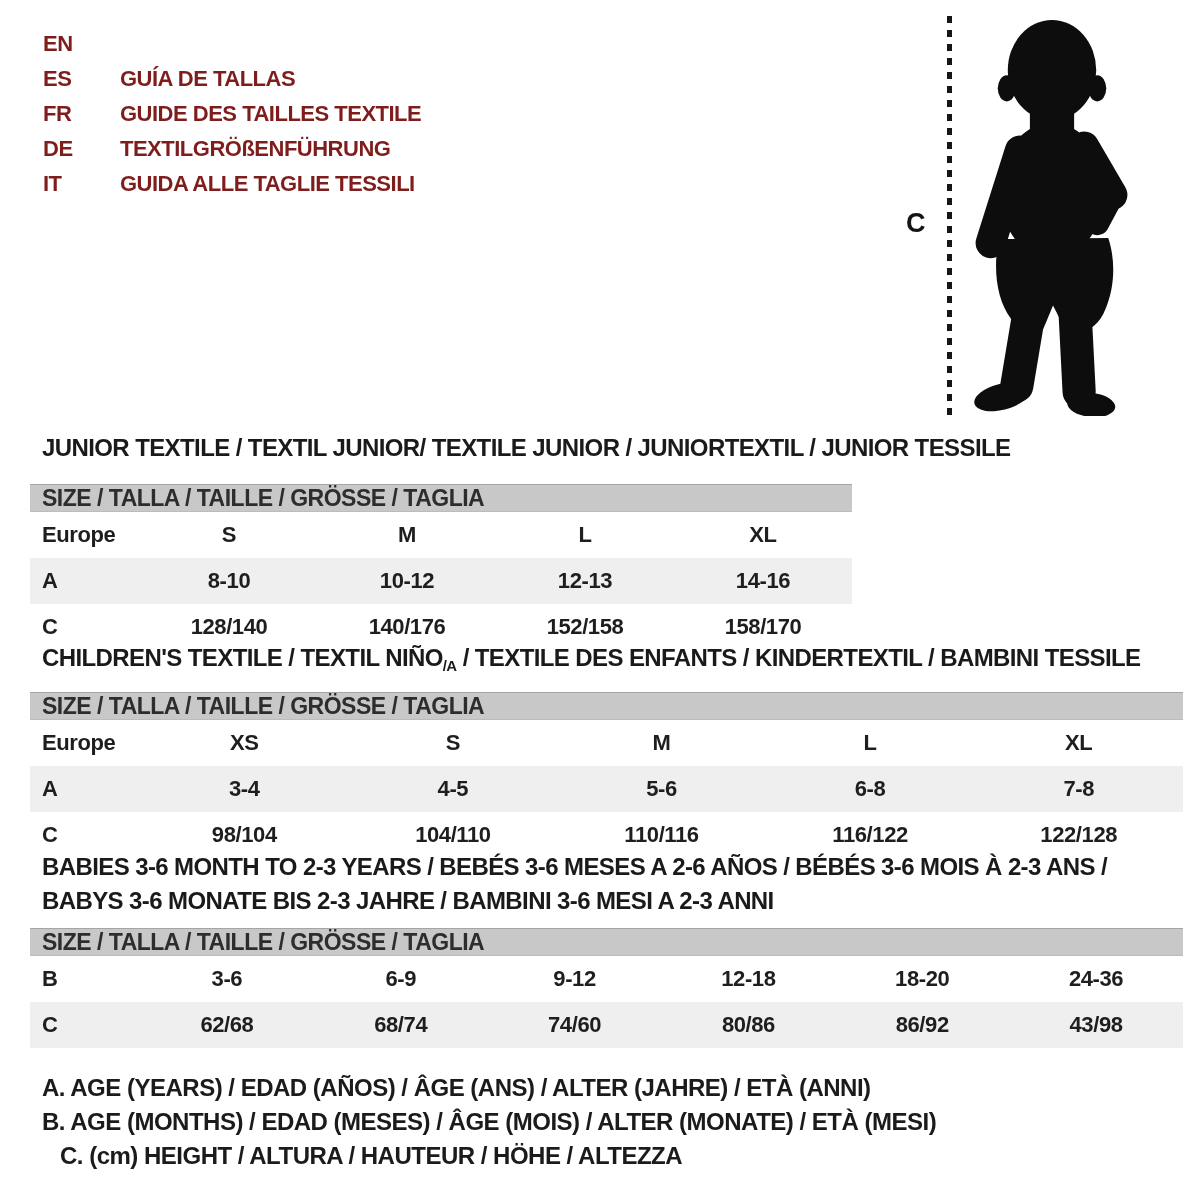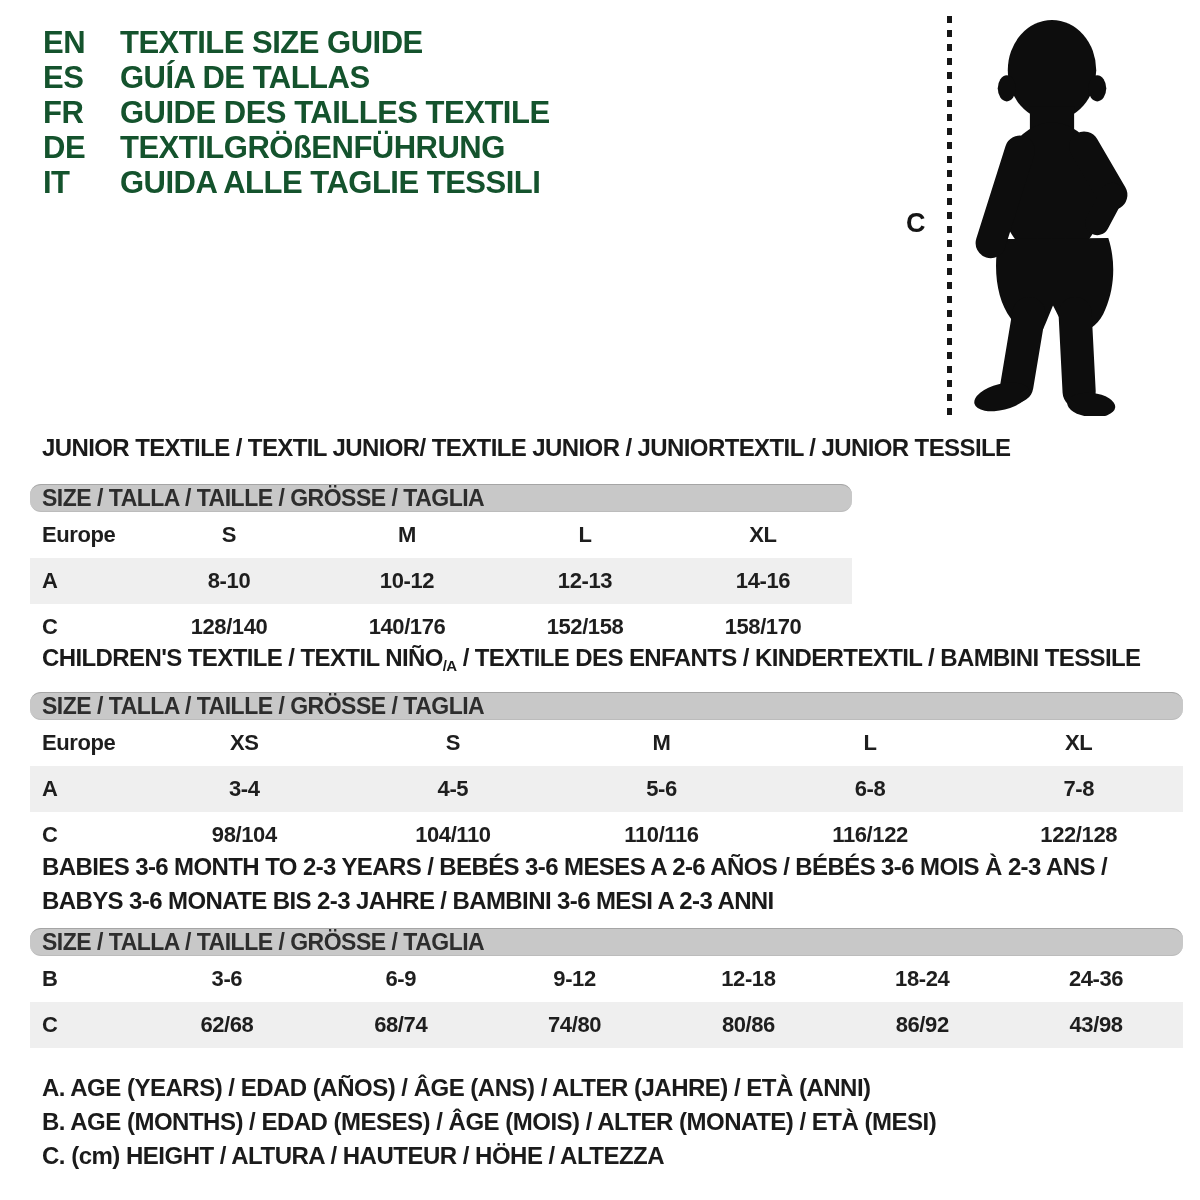--- a/index.html
+++ b/index.html
@@ -4,21 +4,21 @@
 <style>
   html,body{margin:0;padding:0;}
   body{
     width:1200px;height:1200px;background:#ffffff;position:relative;overflow:hidden;
     font-family:"Liberation Sans","DejaVu Sans",sans-serif;
     -webkit-font-smoothing:antialiased;
   }
 
   
   .lang{position:absolute;left:43px;top:26px;}
-  .lang-row{display:flex;height:35px;align-items:flex-end;font-size:31px;font-weight:700;color:#14532d;letter-spacing:-0.5px;white-space:nowrap;}
+  .lang-row{display:flex;height:35px;align-items:center;font-size:22px;font-weight:700;color:#7f1d1d;letter-spacing:-0.5px;white-space:nowrap;}
   .lang-code{width:77px;flex:0 0 77px;}
 
   
   .dashed-line{
     position:absolute;left:947px;top:16px;width:5px;height:400px;
     background:repeating-linear-gradient(to bottom,#161616 0 7px,transparent 7px 14px);
   }
   .c-label{position:absolute;left:906px;top:208px;font-size:27px;font-weight:700;color:#141414;}
   .baby-svg{position:absolute;left:963px;top:14px;width:176px;height:402px;}
 
@@ -28,48 +28,47 @@
   #h-children{left:42px;top:644px;}
   #h-babies1{left:42px;top:853px;}
   #h-babies2{left:42px;top:887px;}
   .sub-a{font-size:15px;vertical-align:-5px;}
 
   
   .size-table{position:absolute;}
   .size-table .bar{
     height:28px;background:#c8c8c8;border-top:1px solid #a5a5a5;border-bottom:1px solid #bcbcbc;
     display:flex;align-items:center;padding-left:12px;box-sizing:border-box;
-    font-size:23px;font-weight:700;color:#2d2d2d;letter-spacing:-0.5px;white-space:nowrap;border-radius:11px;
+    font-size:23px;font-weight:700;color:#2d2d2d;letter-spacing:-0.5px;white-space:nowrap;
   }
   .trow{display:grid;height:46px;align-items:center;font-size:22px;font-weight:700;color:#1e1e1e;letter-spacing:-0.4px;}
   .trow.stripe{background:#efefef;}
   .trow .lab{padding-left:12px;text-align:left;}
   .trow .val{text-align:center;}
   #t-junior{left:30px;top:484px;width:822px;}
   #t-junior .trow{grid-template-columns:110px repeat(4,1fr);}
   #t-children{left:30px;top:692px;width:1153px;}
   #t-children .trow{grid-template-columns:110px repeat(5,1fr);}
   #t-babies{left:30px;top:928px;width:1153px;}
   #t-babies .trow{grid-template-columns:110px repeat(6,1fr);}
 
   
   .note{position:absolute;left:42px;font-size:24px;font-weight:700;color:#1b1b1b;letter-spacing:-0.5px;white-space:nowrap;}
   #note-a{top:1074px;}
   #note-b{top:1108px;}
-  #note-c{top:1142px;}
+  #note-c{top:1142px;margin-left:18px;}
 </style>
 </head>
 <body>
 
 <div>
 
   <div class="lang">
     <div class="lang-row">
       <span class="lang-code">EN</span>
-      <span class="lang-title">TEXTILE SIZE GUIDE</span>
     </div>
     <div class="lang-row">
       <span class="lang-code">ES</span>
       <span class="lang-title">GUÍA DE TALLAS</span>
     </div>
     <div class="lang-row">
       <span class="lang-code">FR</span>
       <span class="lang-title">GUIDE DES TAILLES TEXTILE</span>
     </div>
     <div class="lang-row">
@@ -166,28 +165,28 @@
   <div class="sec-h" id="h-babies1">BABIES 3-6 MONTH TO 2-3 YEARS / BEBÉS 3-6 MESES A 2-6 AÑOS / BÉBÉS 3-6 MOIS À 2-3 ANS /</div>
   <div class="sec-h" id="h-babies2">BABYS 3-6 MONATE BIS 2-3 JAHRE / BAMBINI 3-6 MESI A 2-3 ANNI</div>
   <div class="size-table" id="t-babies">
     <div class="bar">SIZE / TALLA / TAILLE / GRÖSSE / TAGLIA</div>
     <div class="trow">
       <span class="lab">B</span>
       <span class="val">3-6</span>
       <span class="val">6-9</span>
       <span class="val">9-12</span>
       <span class="val">12-18</span>
-      <span class="val">18-24</span>
+      <span class="val">18-20</span>
       <span class="val">24-36</span>
     </div>
     <div class="trow stripe">
       <span class="lab">C</span>
       <span class="val">62/68</span>
       <span class="val">68/74</span>
-      <span class="val">74/80</span>
+      <span class="val">74/60</span>
       <span class="val">80/86</span>
       <span class="val">86/92</span>
       <span class="val">43/98</span>
     </div>
   </div>
 
   <div class="note" id="note-a">A. AGE (YEARS) / EDAD (AÑOS) / ÂGE (ANS) / ALTER (JAHRE) / ETÀ (ANNI)</div>
   <div class="note" id="note-b">B. AGE (MONTHS) / EDAD (MESES) / ÂGE (MOIS) / ALTER (MONATE) / ETÀ (MESI)</div>
   <div class="note" id="note-c">C. (cm) HEIGHT / ALTURA / HAUTEUR / HÖHE / ALTEZZA</div>
 

